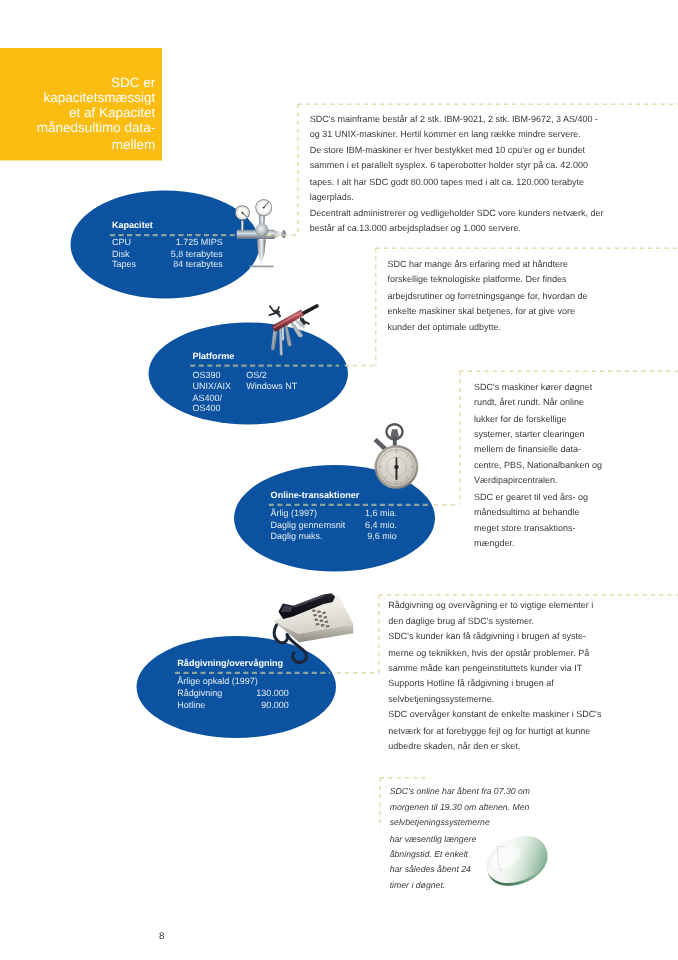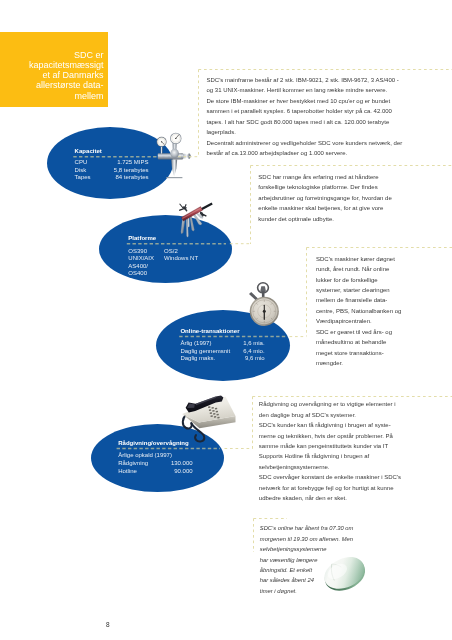--- a/index.html
+++ b/index.html
@@ -25,22 +25,22 @@
 </style>
 </head>
 <body>
 
 <div class="page">
 
   <div id="titleblock"></div>
   <div id="titletext">
     <div>SDC er</div>
     <div>kapacitetsmæssigt</div>
-    <div>et af Danmarks</div>
-    <div>allerstørste data-</div>
+    <div>et af Kapacitet</div>
+    <div>månedsultimo data-</div>
     <div>mellem</div>
     </div>
 
   <div class="oval" style="left:47px;top:95px;width:126px;height:72px;"></div>
   <div class="ov-title" style="left:74.6px;top:115.5px;">Kapacitet</div>
   <div class="ov-row" style="left:74.6px;top:127.2px;">CPU</div>
   <div class="ov-row" style="left:98.5px;top:127.2px;width:50px;text-align:right;">1.725 MIPS</div>
   <div class="ov-row" style="left:74.6px;top:134.6px;">Disk</div>
   <div class="ov-row" style="left:98.5px;top:134.6px;width:50px;text-align:right;">5,8 terabytes</div>
   <div class="ov-row" style="left:74.6px;top:142px;">Tapes</div>

